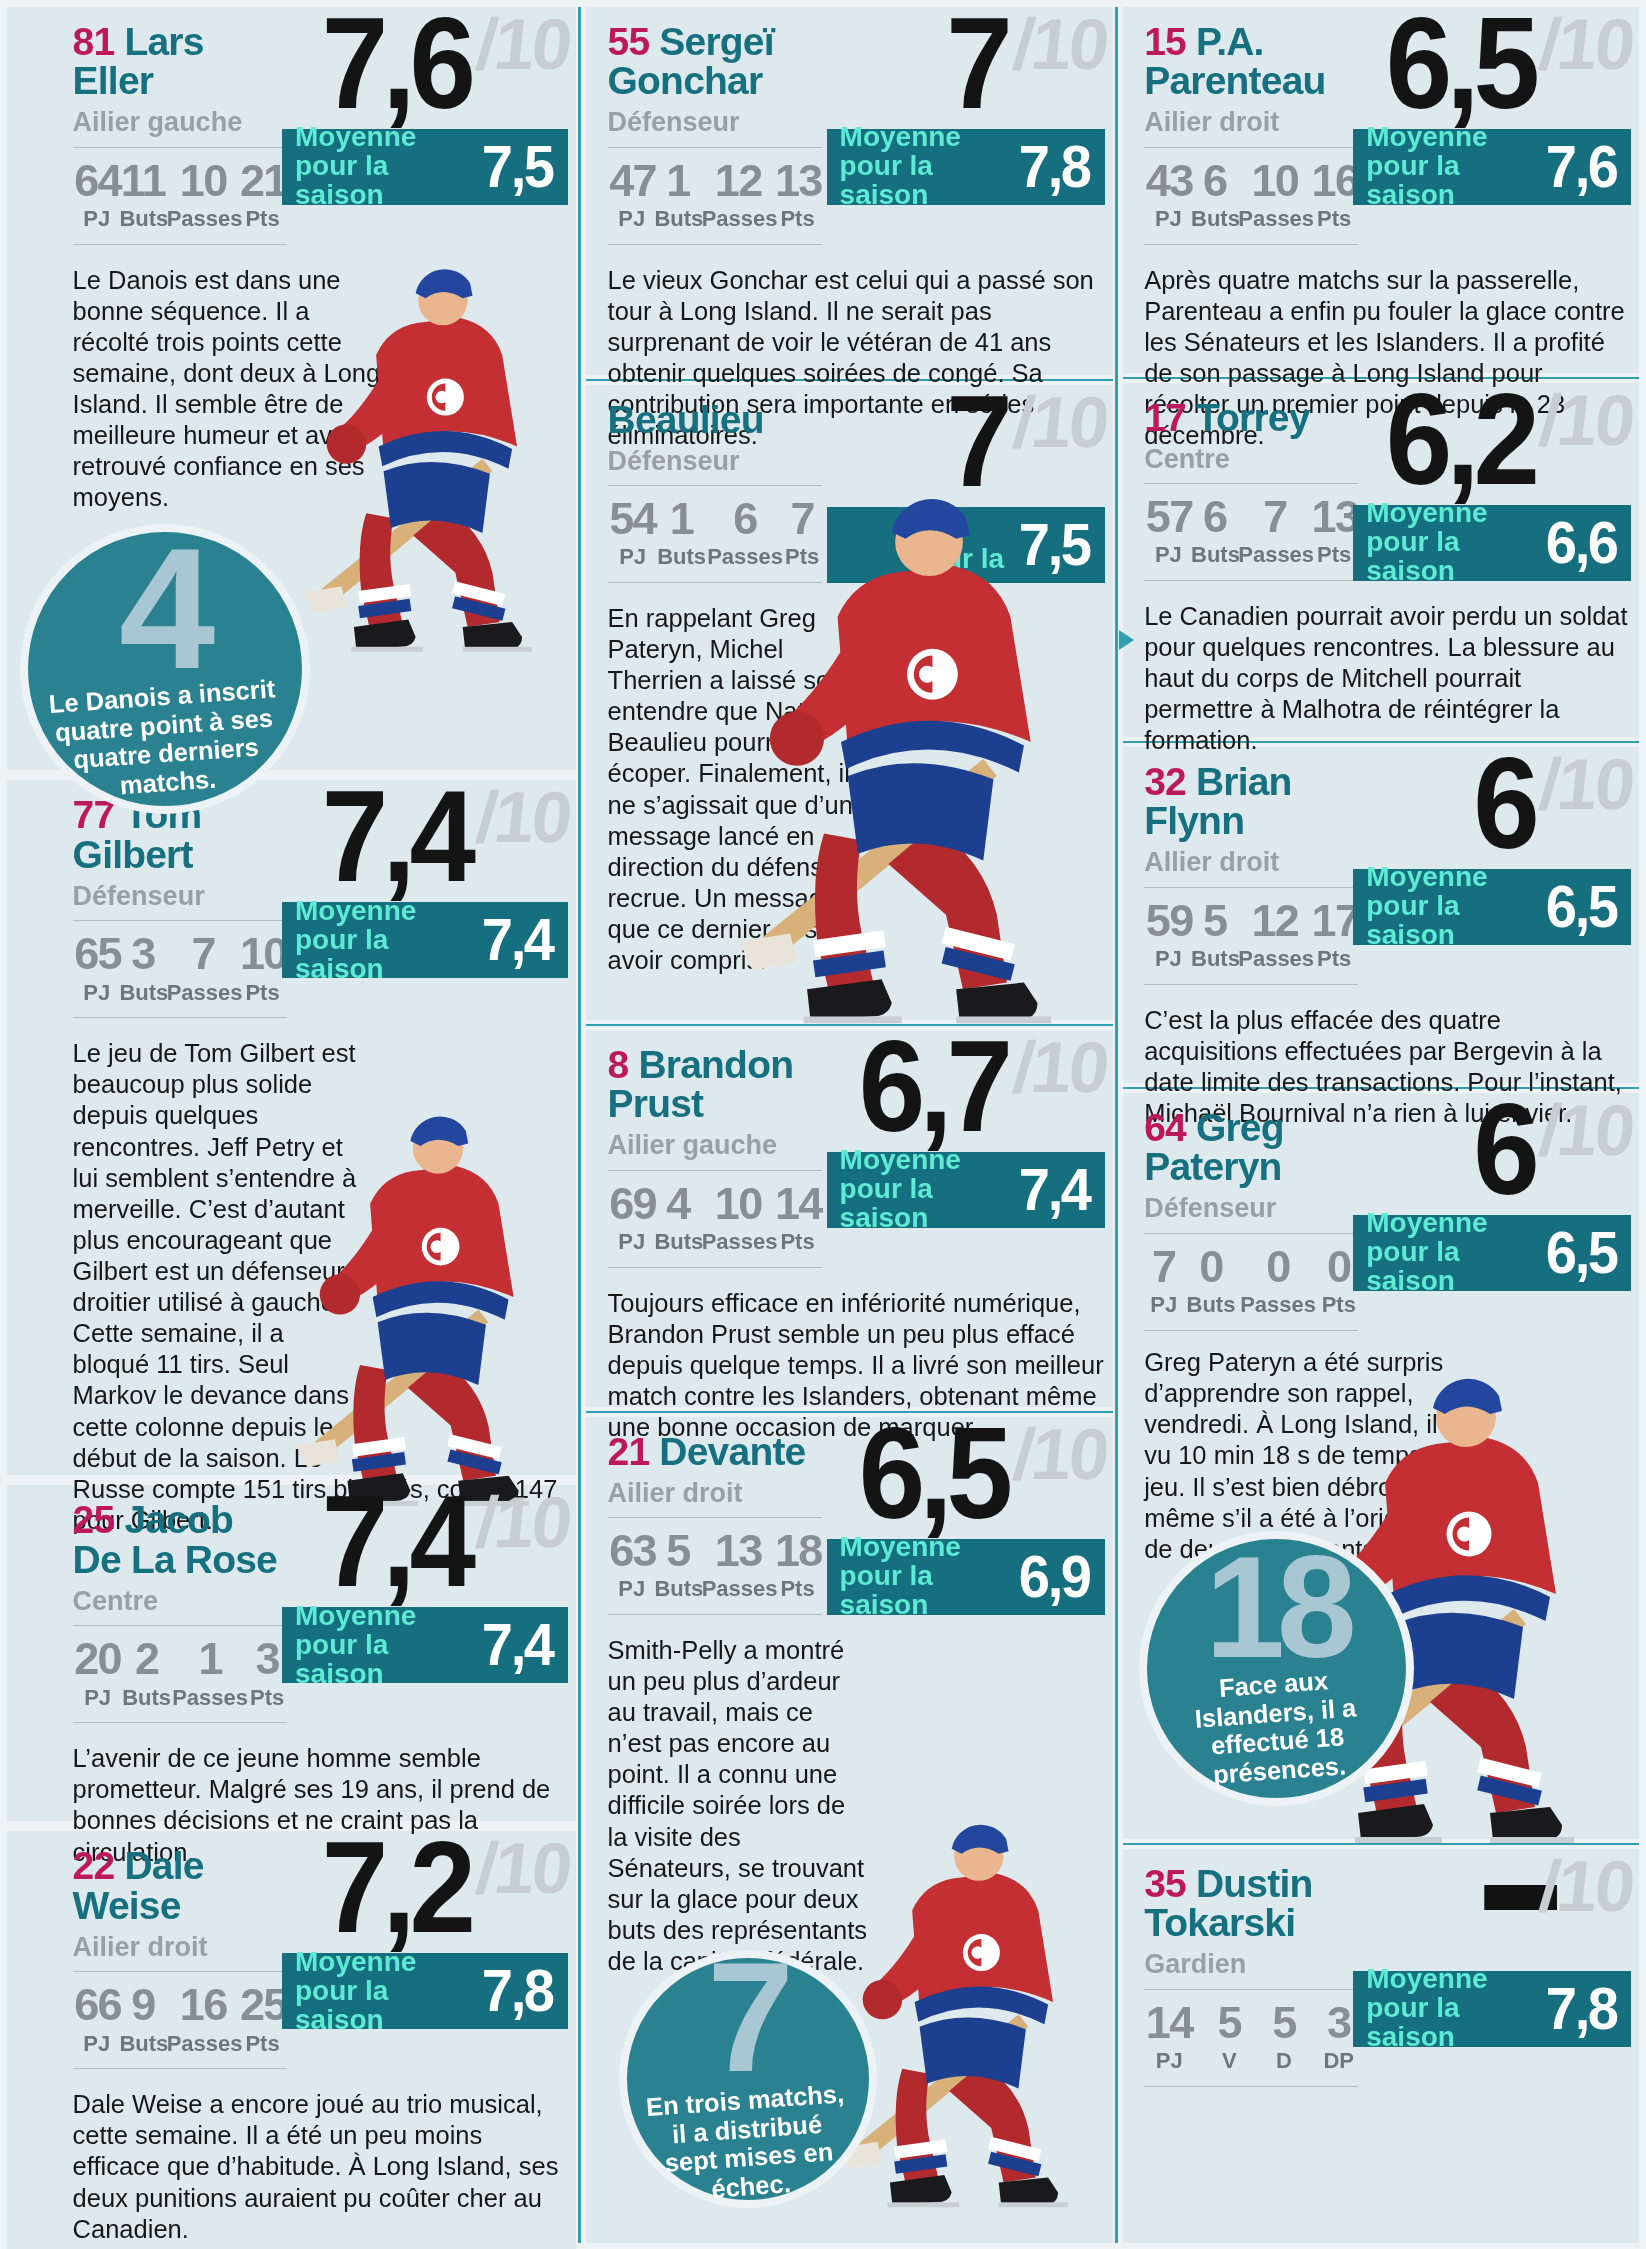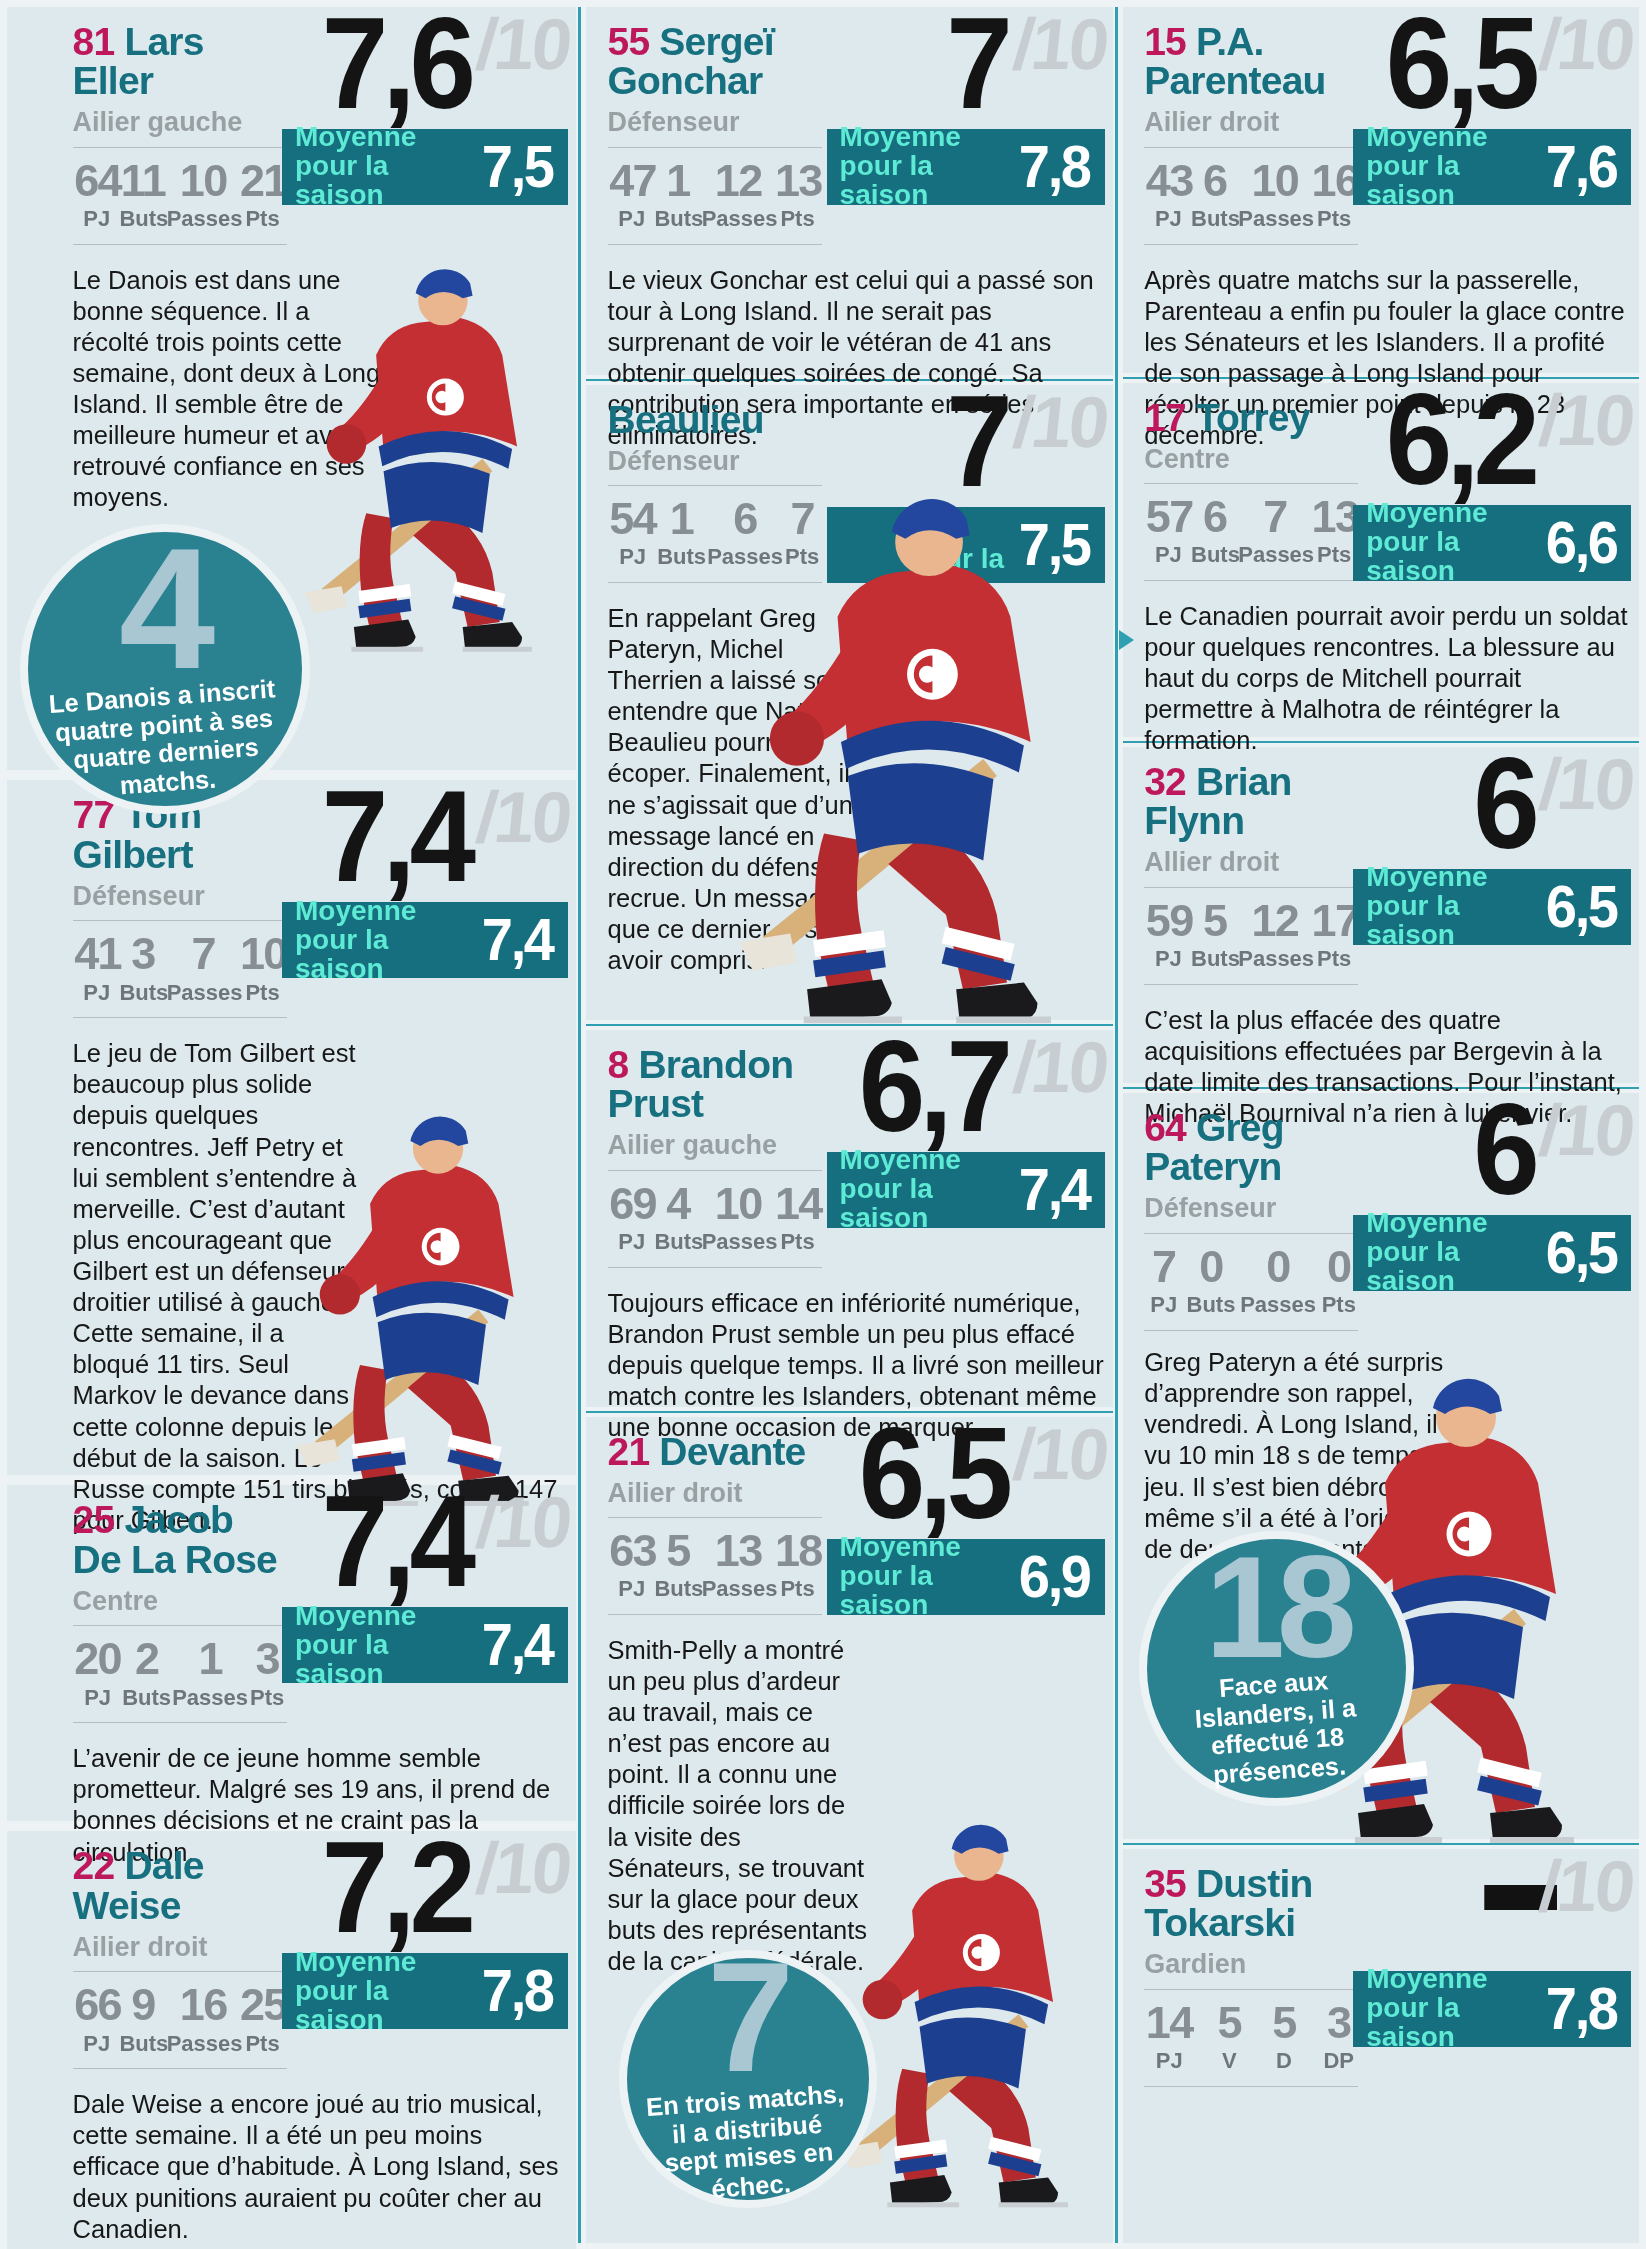--- a/index.html
+++ b/index.html
@@ -179,21 +179,21 @@
         <div class="l1"><span class="num">77</span><span>Tom</span></div>
         <div class="l2">Gilbert</div>
         <div class="pos">Défenseur</div>
       </div>
       <div class="badge">
         <div class="bl"><span>Moyenne</span><br><span>pour la saison</span></div>
         <div class="bv">7,4</div>
       </div>
       <div class="stats">
         <div class="st">
-            <div class="sv">41</div>
+            <div class="sv">65</div>
             <div class="sl">PJ</div>
           </div>
         <div class="st">
             <div class="sv">3</div>
             <div class="sl">Buts</div>
           </div>
         <div class="st">
             <div class="sv">7</div>
             <div class="sl">Passes</div>
           </div>

